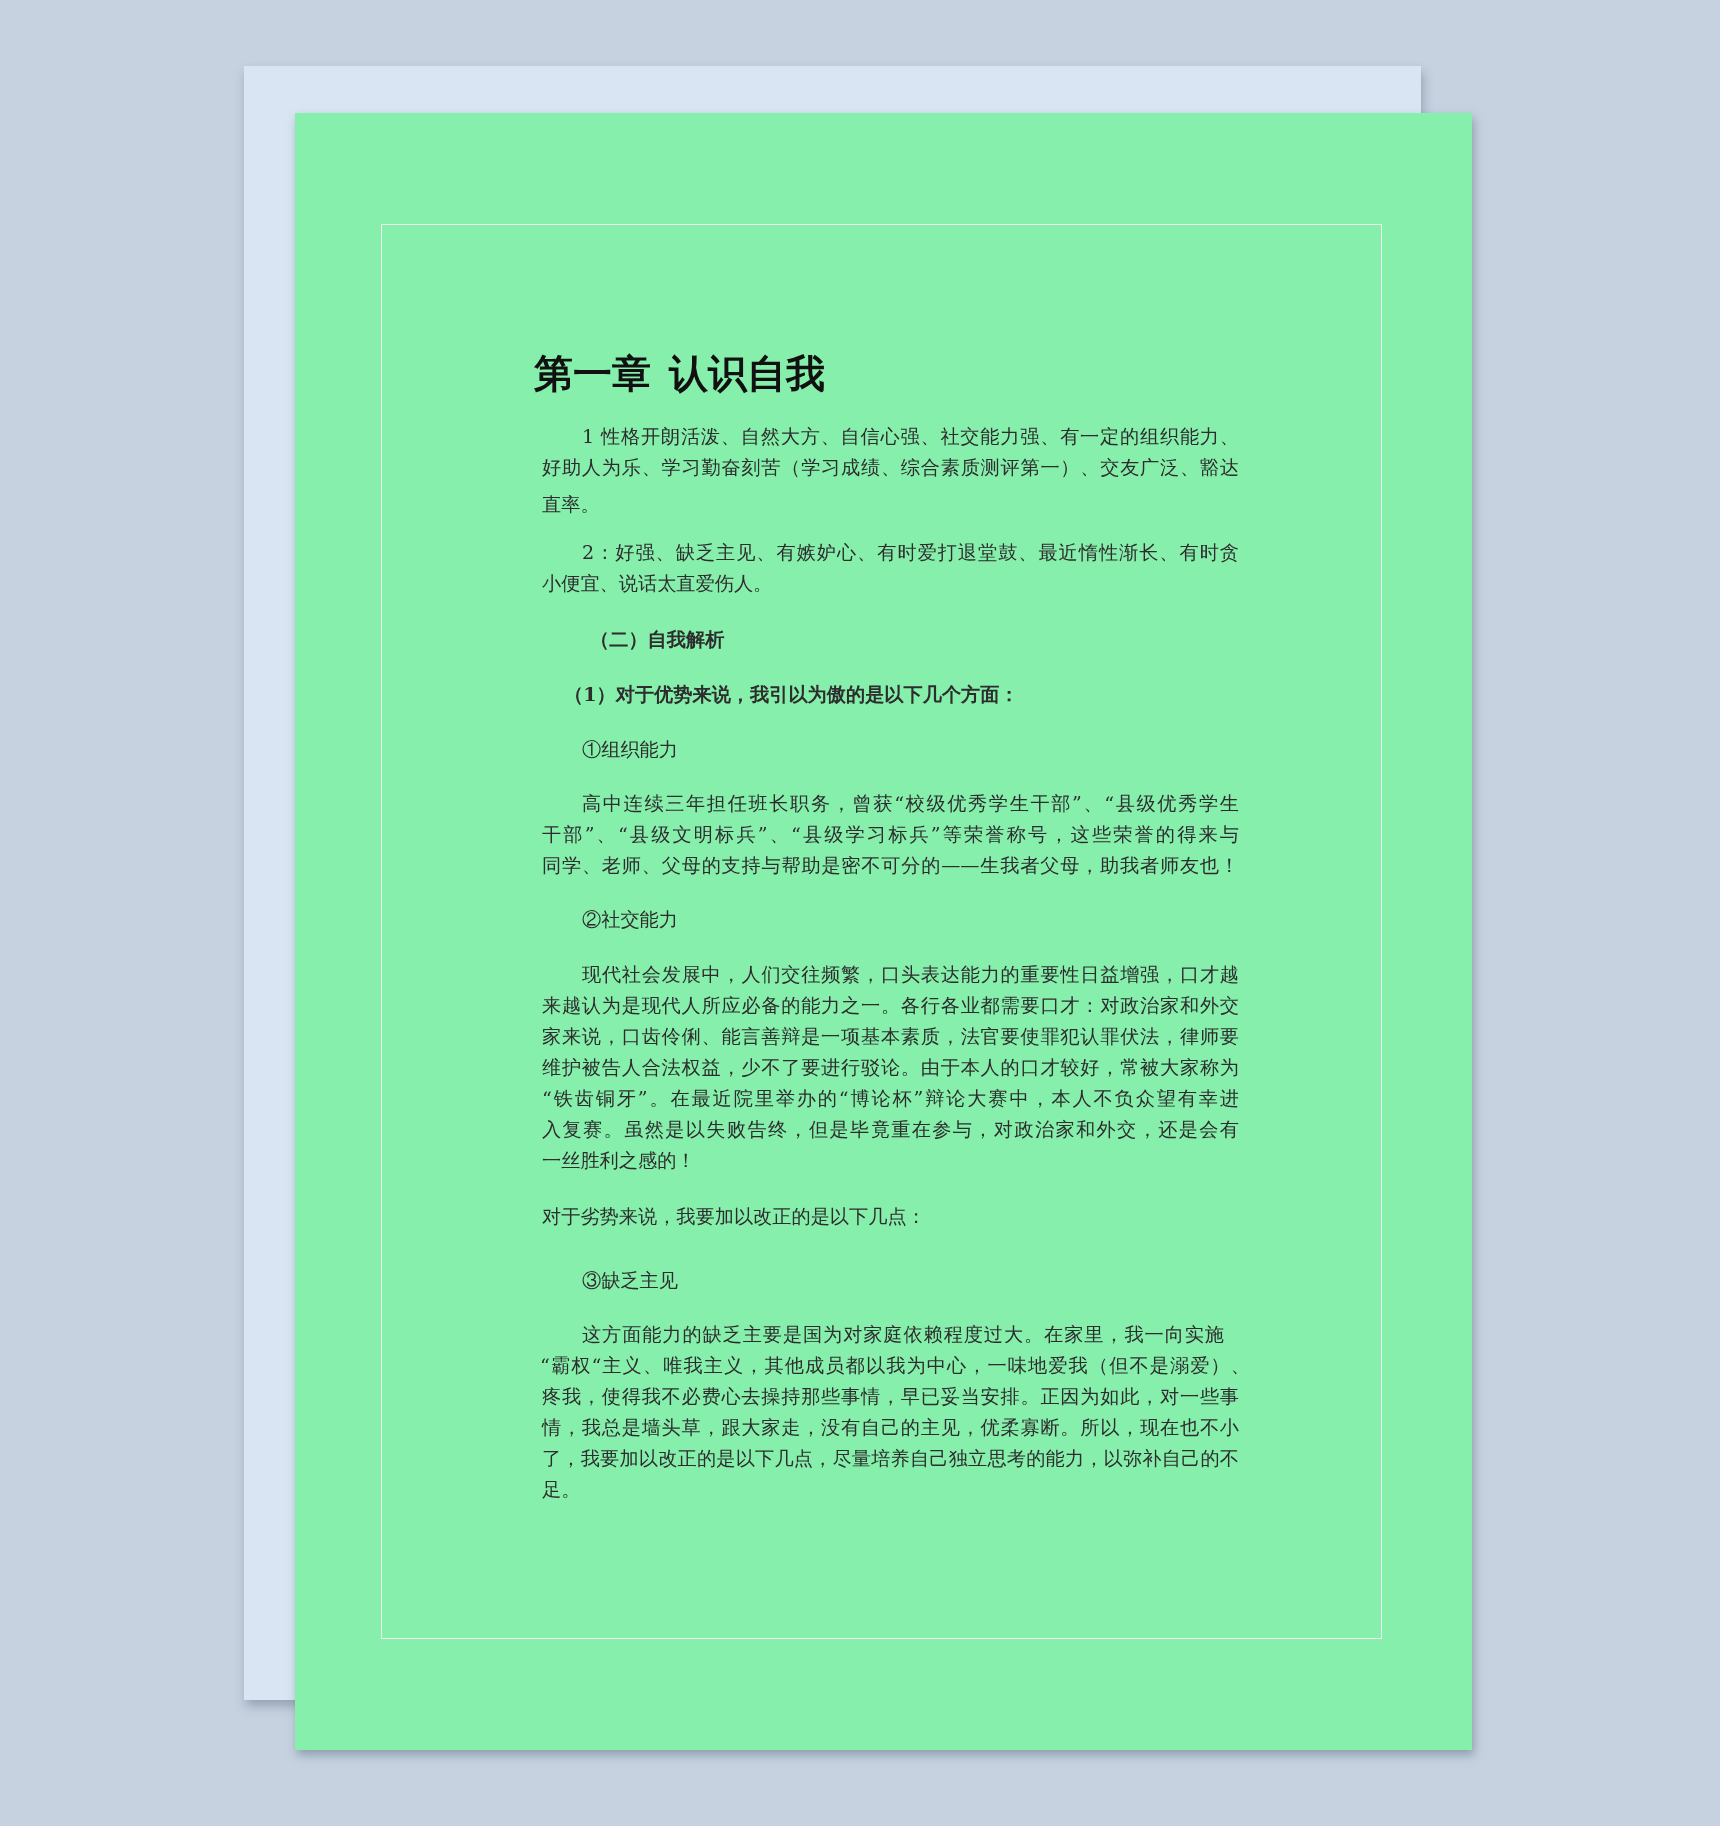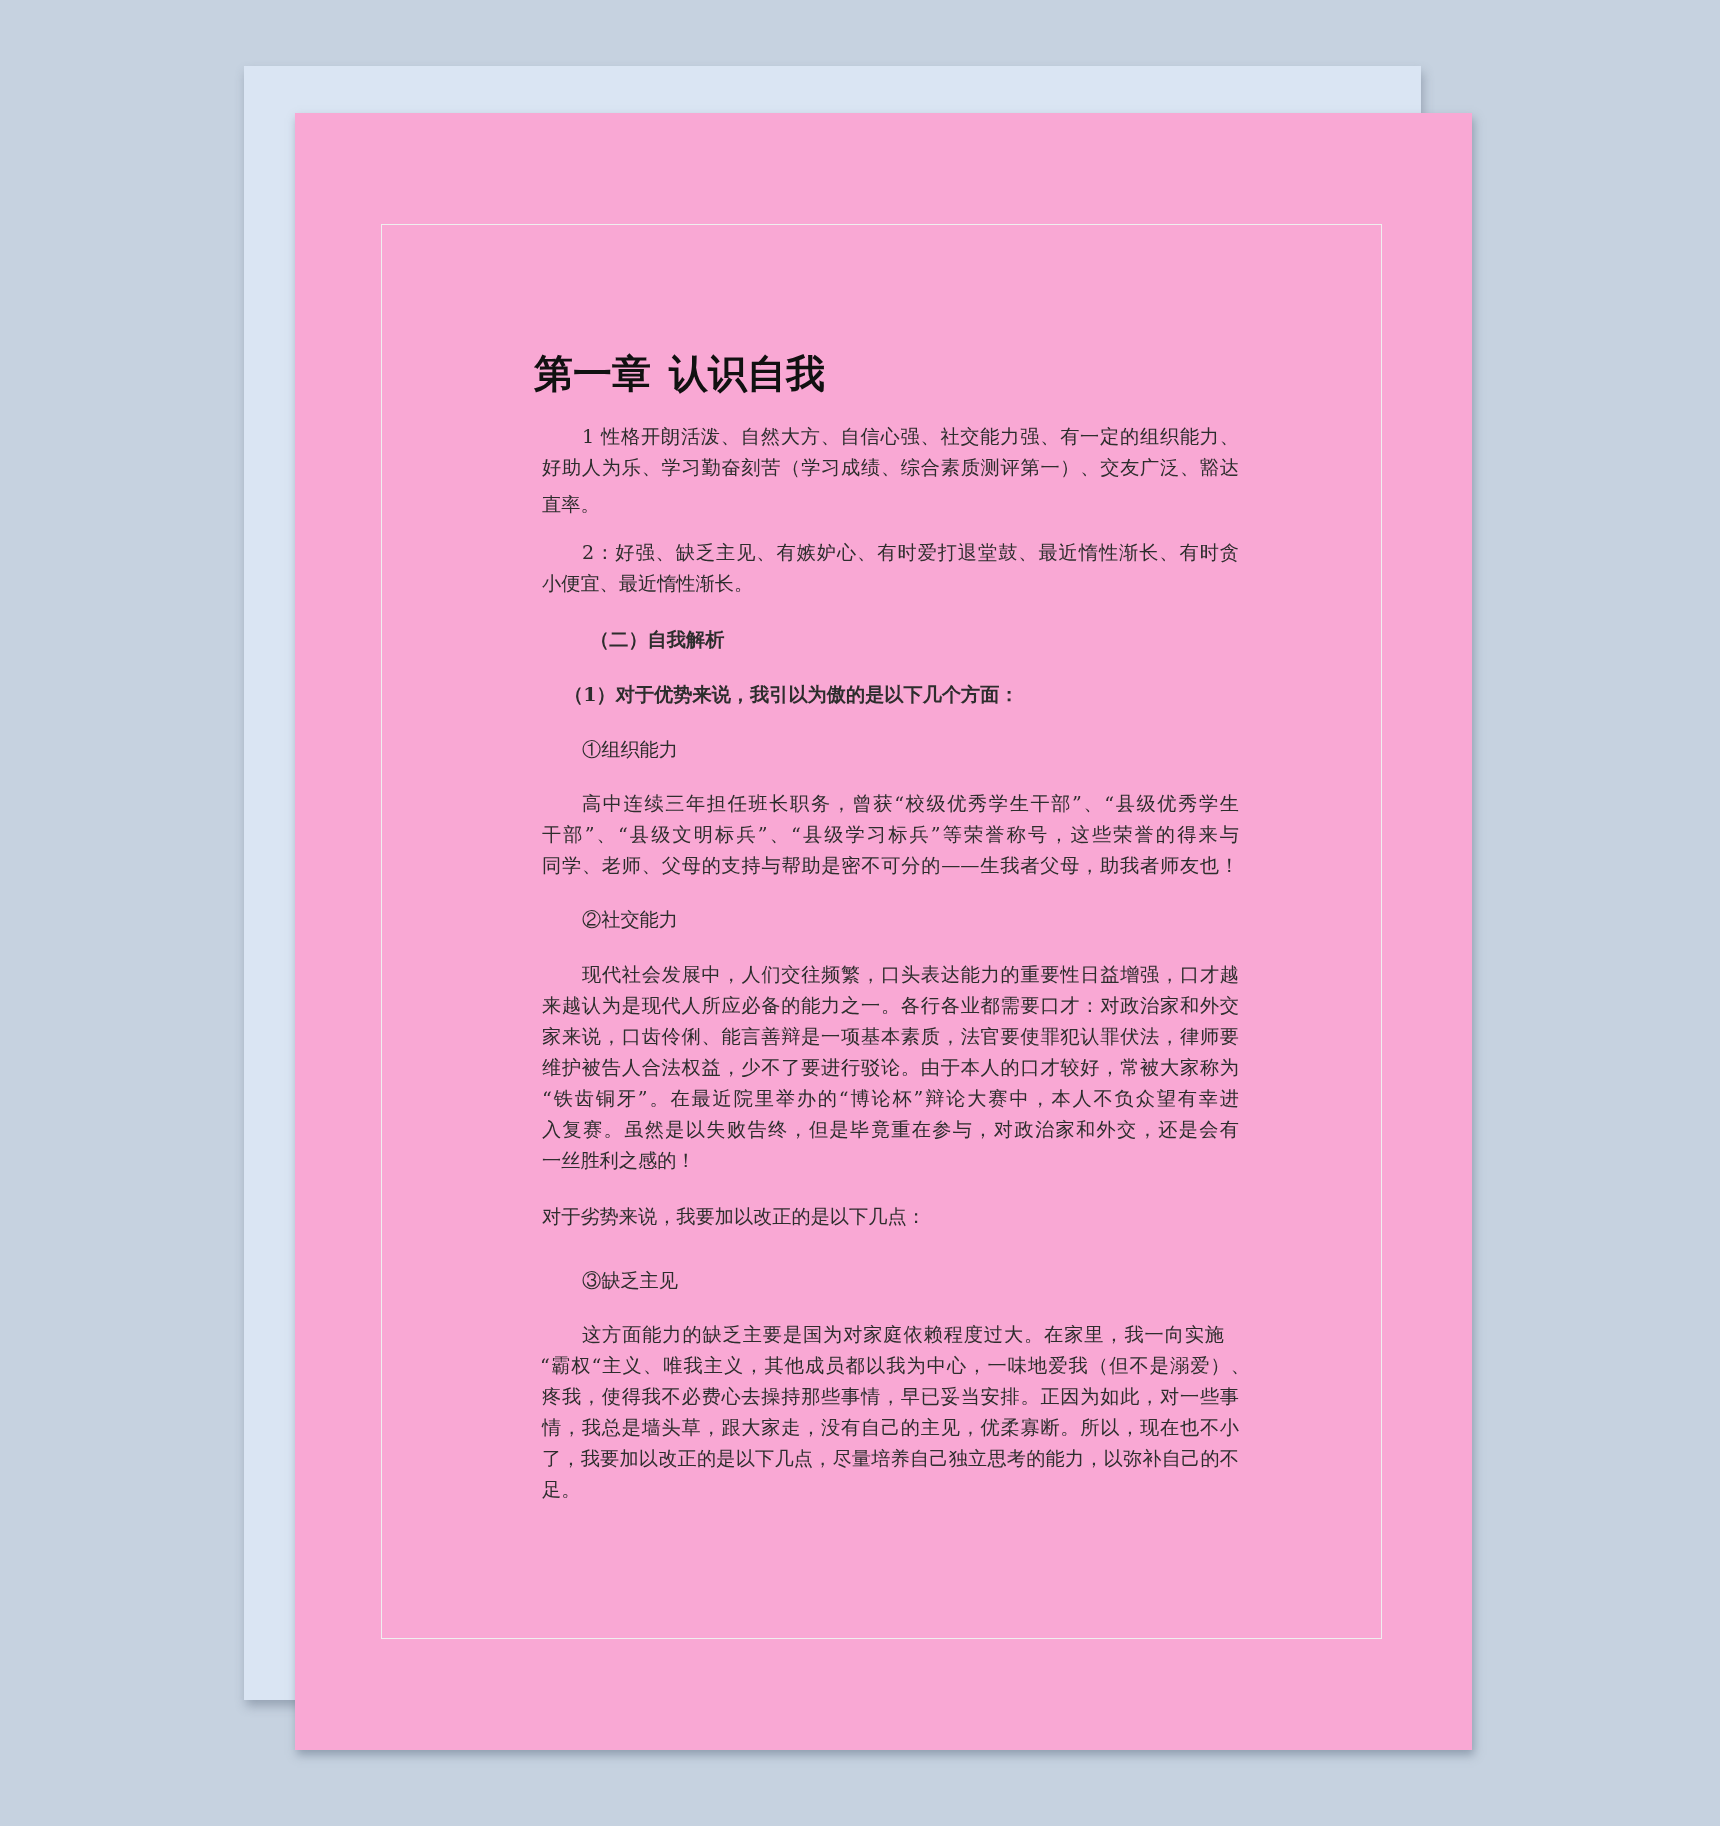--- a/index.html
+++ b/index.html
@@ -22,21 +22,21 @@
       height: 1634px;
       background: #dae5f3;
       box-shadow: 2px 6px 10px rgba(90, 105, 125, 0.45);
     }
     .front-page {
       position: absolute;
       left: 295px;
       top: 113px;
       width: 1177px;
       height: 1637px;
-      background: #f9a8d4;
+      background: #86efac;
       box-shadow: 2px 5px 9px rgba(90, 105, 125, 0.5);
     }
     .inner-frame {
       position: absolute;
       left: 86px;
       top: 111px;
       width: 1001px;
       height: 1415px;
       border: 1px solid #efefef;
       box-sizing: border-box;
@@ -92,21 +92,21 @@
 
     <h1 class="chapter-title" style="margin:0;">
       <span>第一章</span><span class="gap"></span><span>认识自我</span>
     </h1>
 
     <div class="line ind2" style="top:308px">1 性格开朗活泼、自然大方、自信心强、社交能力强、有一定的组织能力、</div>
     <div class="line" style="top:339px">好助人为乐、学习勤奋刻苦（学习成绩、综合素质测评第一）、交友广泛、豁达</div>
     <div class="line last" style="top:376px">直率。</div>
 
     <div class="line ind2" style="top:424px">2：好强、缺乏主见、有嫉妒心、有时爱打退堂鼓、最近惰性渐长、有时贪</div>
-    <div class="line last" style="top:455px">小便宜、最近惰性渐长。</div>
+    <div class="line last" style="top:455px">小便宜、说话太直爱伤人。</div>
 
     <div class="line last ind-sub" style="top:511px">（二）自我解析</div>
 
     <div class="line last ind1" style="top:566px">（1）对于优势来说，我引以为傲的是以下几个方面：</div>
 
     <div class="line last ind2" style="top:621px">①组织能力</div>
 
     <div class="line ind2" style="top:675px">高中连续三年担任班长职务，曾获“校级优秀学生干部”、“县级优秀学生</div>
     <div class="line" style="top:706px">干部”、“县级文明标兵”、“县级学习标兵”等荣誉称号，这些荣誉的得来与</div>
     <div class="line" style="top:737px">同学、老师、父母的支持与帮助是密不可分的——生我者父母，助我者师友也！</div>

